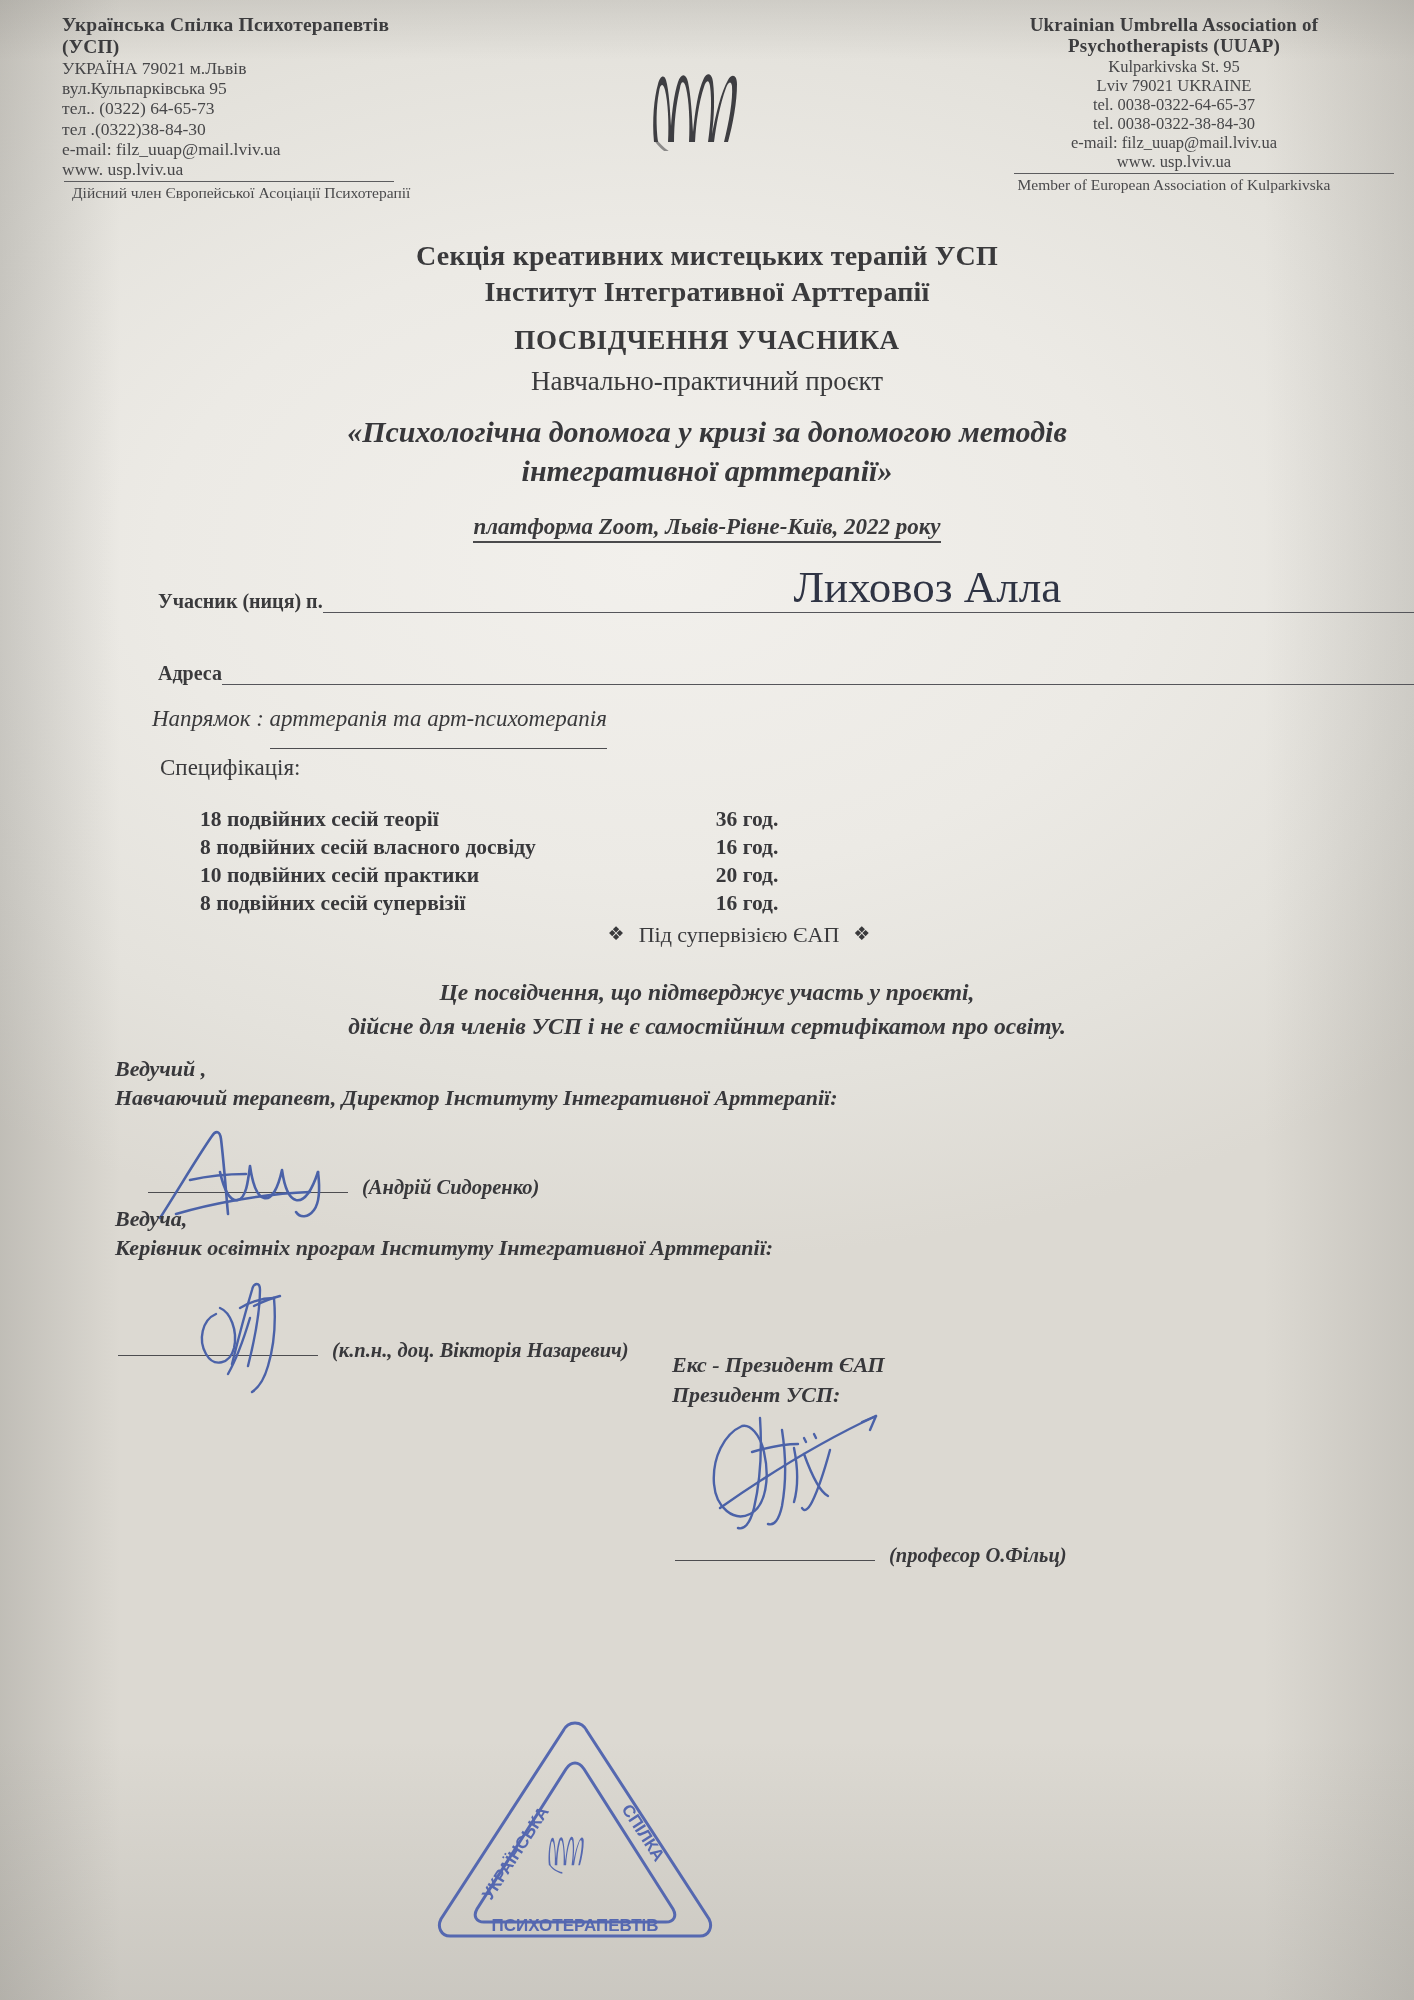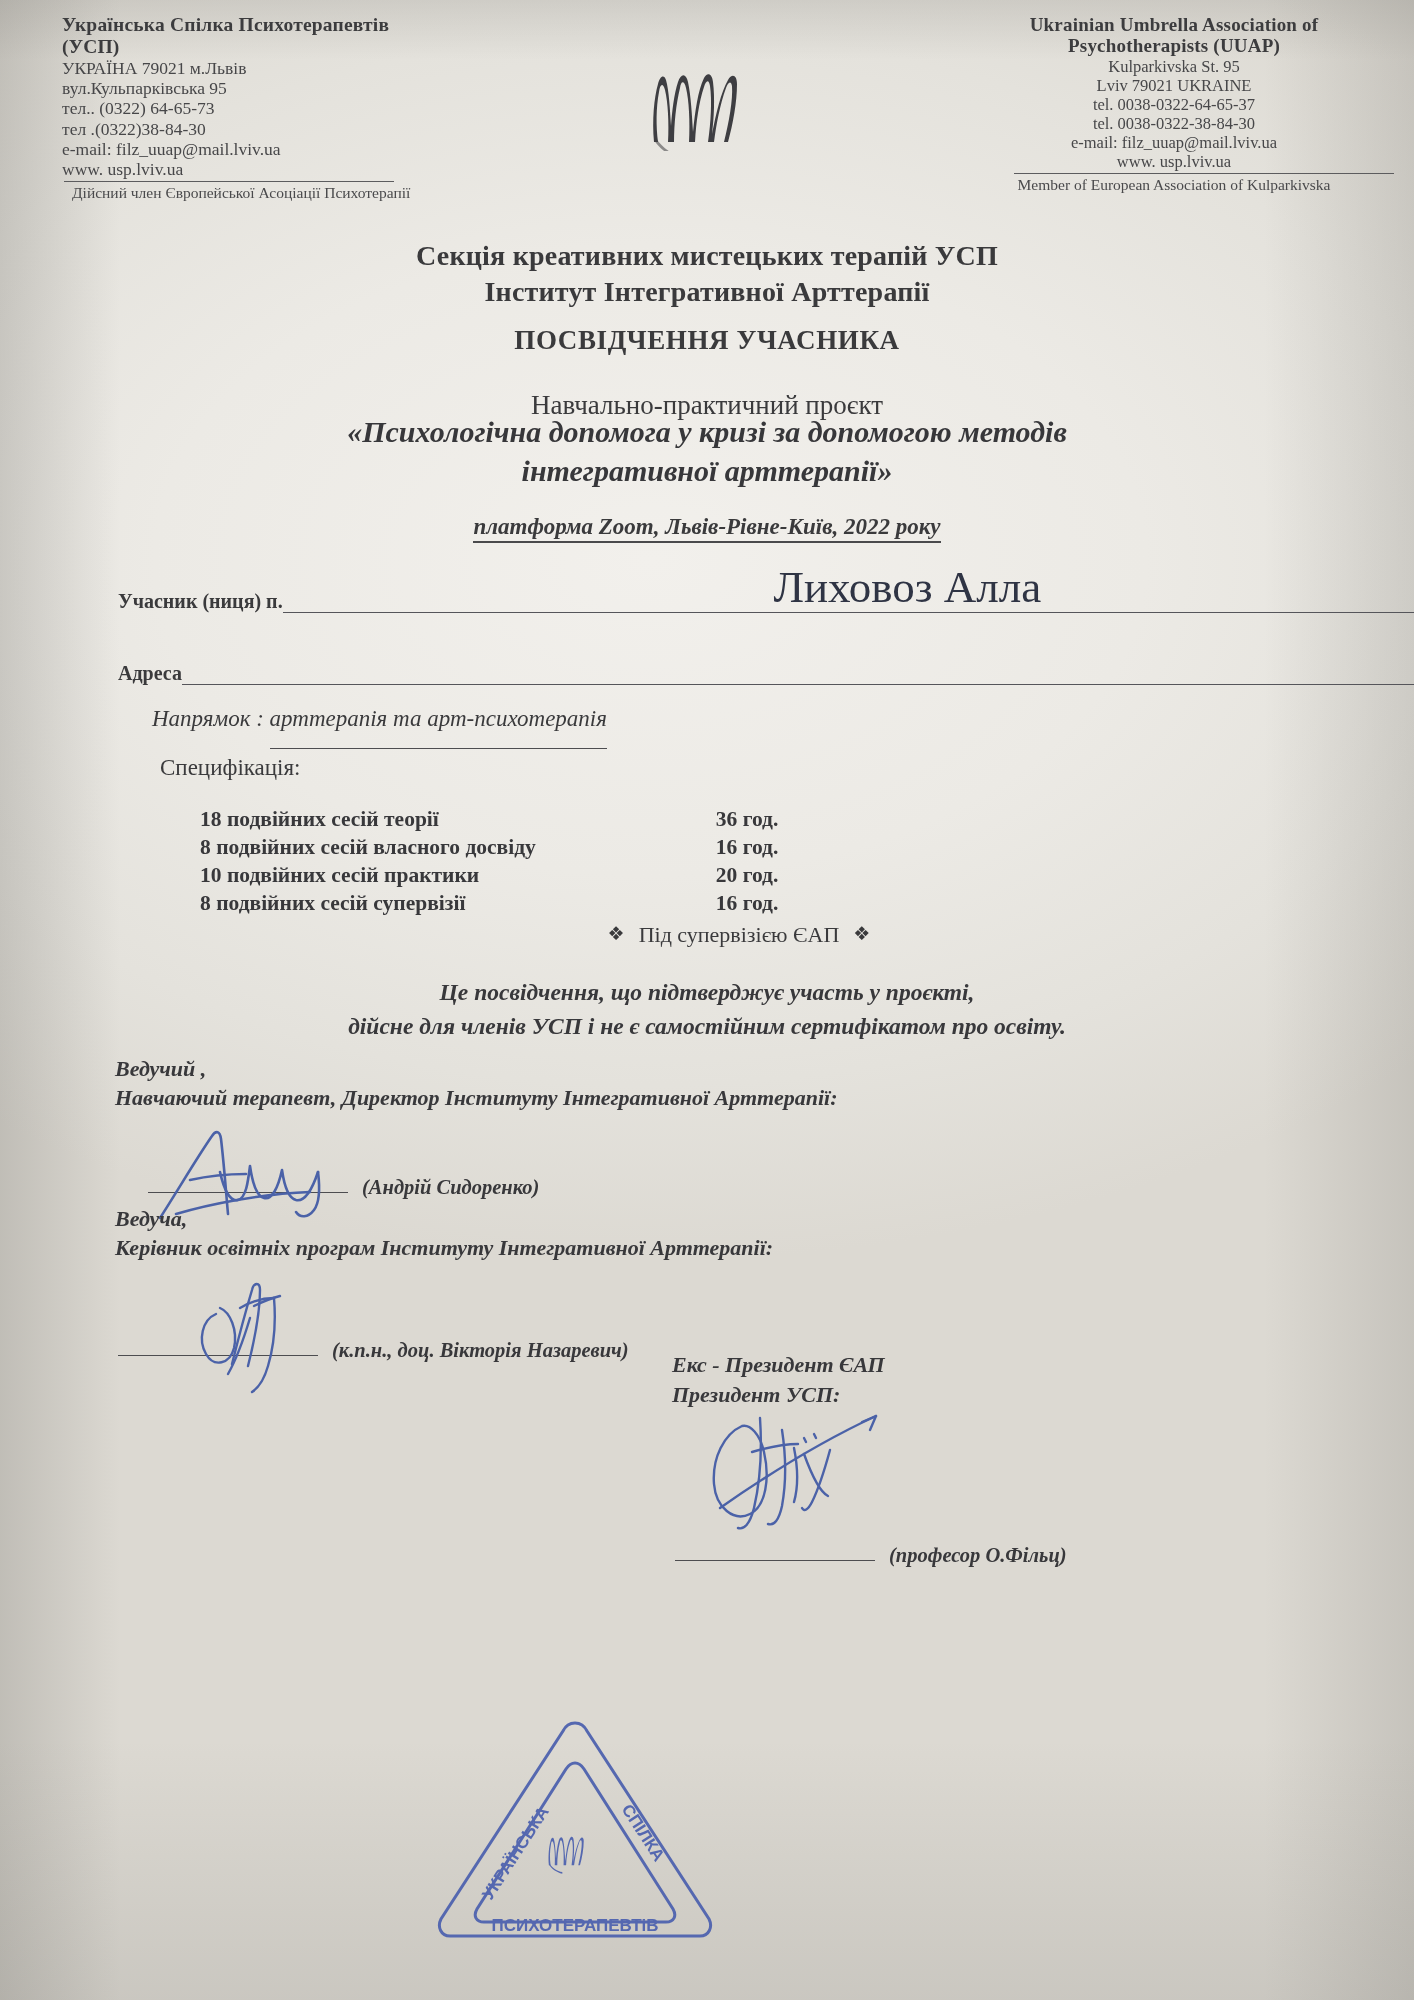--- a/index.html
+++ b/index.html
@@ -137,20 +137,21 @@
     position: absolute;
     left: 0; width: 100%;
     display: flex;
     align-items: flex-end;
   }
   .field-label {
     font-weight: bold;
     font-size: 20px;
     color: #3a3a3c;
     white-space: nowrap;
+    margin-left: 40px;
   }
   .field-rule {
     flex: 1;
     border-bottom: 1.6px solid #55555a;
     position: relative;
     height: 1px;
   }
   .field-value {
     position: absolute;
     bottom: 2px;
@@ -308,21 +309,21 @@
     </g>
   </svg>
 
   <div class="center-block sec-title" style="top:238px;">
     <div>Секція креативних мистецьких терапій УСП</div>
     <div>Інститут Інтегративної Арттерапії</div>
   </div>
 
   <div class="center-block doc-kind" style="top:325px;">ПОСВІДЧЕННЯ УЧАСНИКА</div>
 
-  <div class="center-block proj-kind" style="top:390px;text-align:center;">Навчально-практичний проєкт</div>
+  <div class="center-block proj-kind" style="top:366px;text-align:center;">Навчально-практичний проєкт</div>
 
   <div class="center-block proj-title" style="top:412px;">
     <div>«Психологічна допомога у кризі за допомогою методів</div>
     <div>інтегративної арттерапії»</div>
   </div>
 
   <div class="center-block" style="top:514px;">
     <span class="platform">платформа Zoom, Львів-Рівне-Київ, 2022 року</span>
   </div>
 

